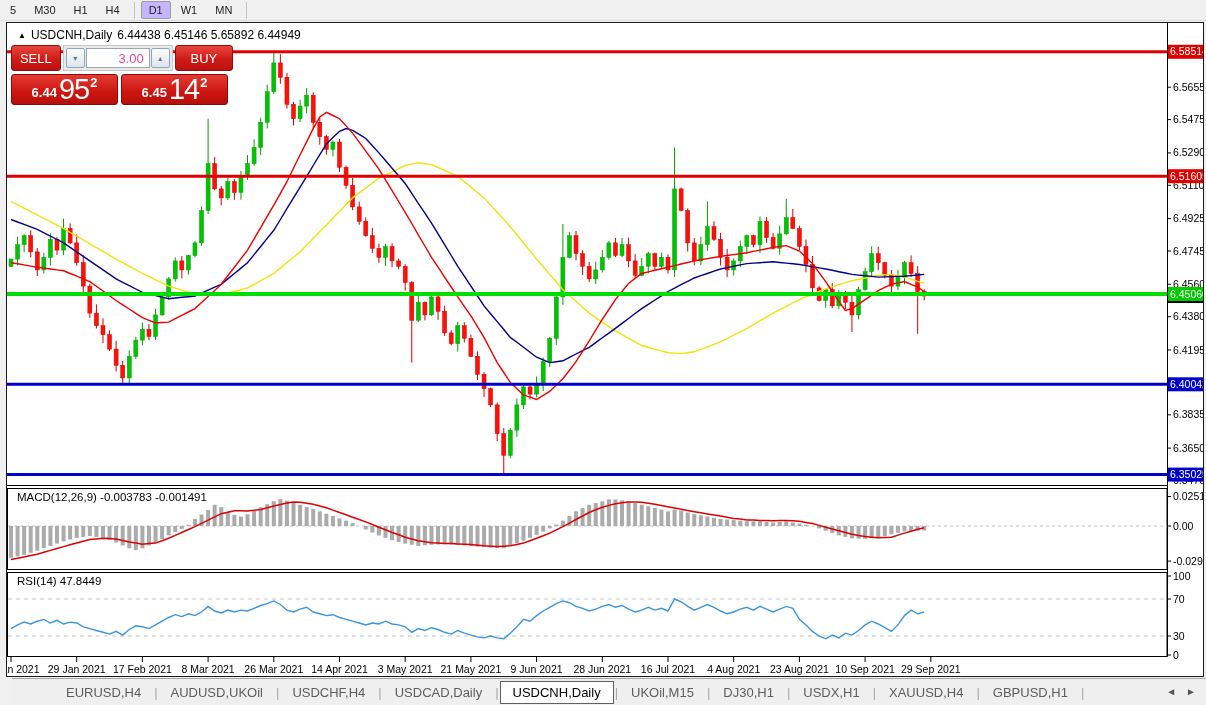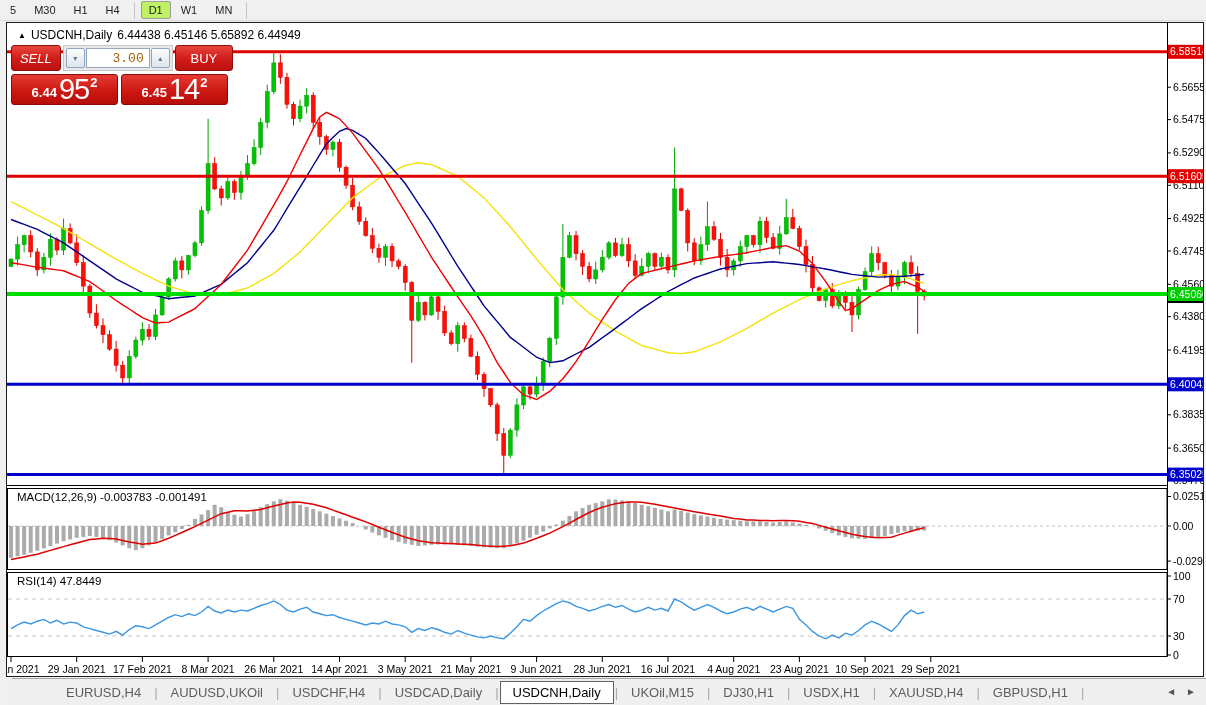--- a/index.html
+++ b/index.html
@@ -4,48 +4,48 @@
 <style>
   * { margin:0; padding:0; box-sizing:border-box; }
   html,body { width:1206px; height:705px; overflow:hidden; background:#f0f0f0;
     font-family:"Liberation Sans", sans-serif; position:relative; }
 
   
   #toolbar { position:absolute; left:0; top:0; width:1206px; height:21px;
     background:#f0f0f0; border-bottom:1px solid #dcdcdc; display:flex;
     align-items:center; font-size:11px; color:#222; padding-left:1px; }
   .tf-item { padding:2px 7px; margin:0 1px; border:1px solid transparent; border-radius:2px; cursor:default; }
-  .tf-item.active { background:#bef264; border-color:#9c9c9c; }
+  .tf-item.active { background:#c4b5fd; border-color:#9c9c9c; }
   .tf-sep { width:1px; height:17px; background:#c4c4c4; margin:0 5px; }
 
   
   #chart-window { position:absolute; left:6px; top:22px; width:1198px; height:655px;
     background:#fff; border:1px solid #1c1c1c; }
   #chart-svg { position:absolute; left:0; top:0; }
 
   #chart-title { position:absolute; left:11px; top:5px; font-size:12px; color:#000;
     display:flex; align-items:center; gap:5px; white-space:nowrap; }
   #chart-title .tri { font-size:8px; color:#000; }
 
   
   #one-click { position:absolute; left:4px; top:22px; width:222px; }
   .oc-row1 { display:flex; align-items:stretch; height:26px; }
   .oc-btn { background:linear-gradient(#e8463c, #cf1b17 55%, #bc1110);
     border:1px solid #8f0e0c; border-radius:3px; color:#fff; font-size:13px;
     display:flex; align-items:center; justify-content:center; cursor:pointer; }
-  #sell-btn { width:52px;font-style:italic; }
+  #sell-btn { width:52px; }
   #buy-btn  { width:61px; }
   .oc-mid { flex:1; background:#e9e9e9; border:1px solid #c8c8c8; display:flex;
     align-items:center; padding:2px; margin:0 2px; }
   .spin-btn { width:19px; height:20px; background:linear-gradient(#fcfcfc,#dfe5ec);
     border:1px solid #8da6c5; border-radius:2px; color:#5a7aa0; font-size:8px;
     display:flex; align-items:center; justify-content:center; cursor:pointer; }
   #lot-input { width:64px; height:20px; border:1px solid #9aa7b5; background:#fff;
     font-size:13px; text-align:right; padding:0 5px; margin:0 1px;
-    font-family:Liberation Mono, monospace; color:#a16207; }
+    font-family:Liberation Sans, sans-serif; color:#ec4899; }
   .oc-row2 { display:flex; gap:3px; margin-top:3px; height:31px; }
   .big-btn { width:107px; background:linear-gradient(#e43b33, #cc150f 60%, #b60f0c);
     border:1px solid #870b09; border-radius:3px; color:#fff; display:flex;
     align-items:flex-end; justify-content:center; cursor:pointer; padding-bottom:1px; }
   .big-small { font-size:13px; font-weight:bold; padding-bottom:3px; margin-right:2px;text-align:center; }
   .big-main { font-size:29px; font-weight:normal; line-height:27px; letter-spacing:-1px; }
   .big-sup { font-size:13px; font-weight:bold; align-self:flex-start; margin-top:0px; margin-left:1px; }
 
   
   #tabbar { position:absolute; left:12px; top:678px; width:1206px; height:27px;

